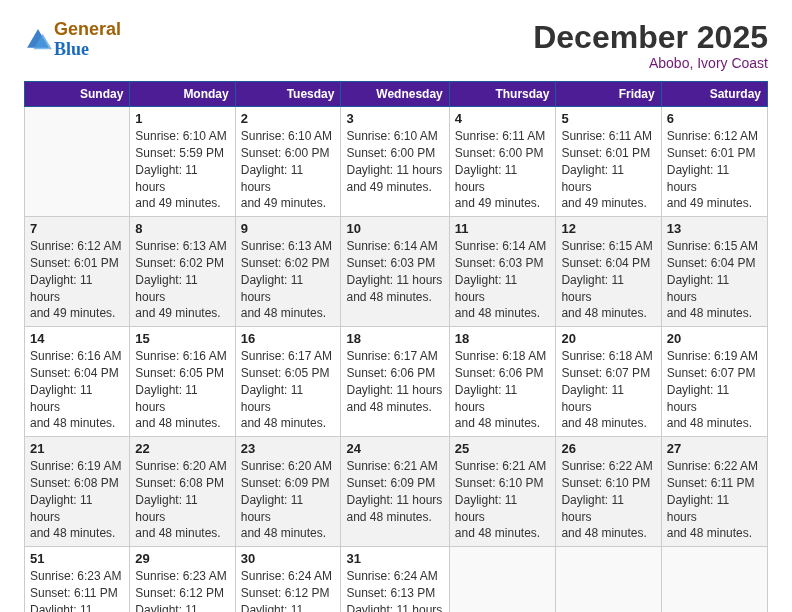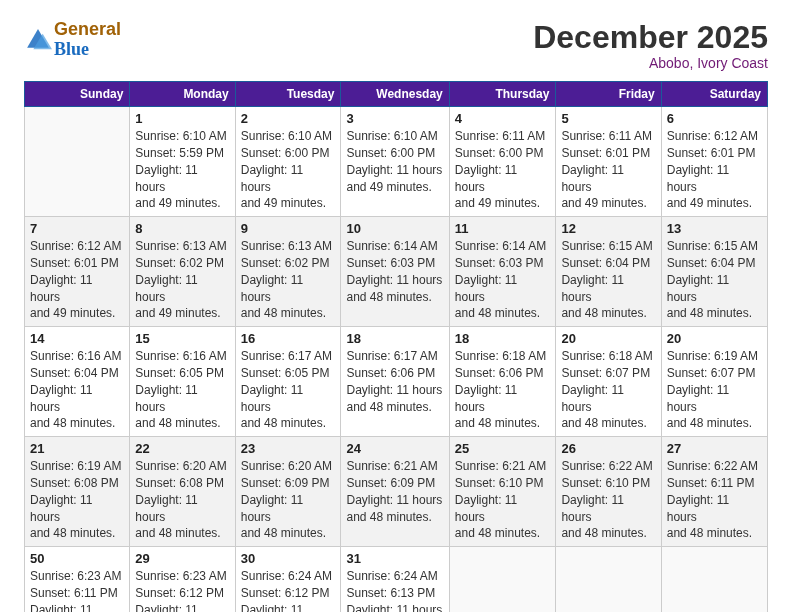--- a/index.html
+++ b/index.html
@@ -324,21 +324,21 @@
           <td>
             <span class="day-num">27</span>
             <div class="day-info" style="white-space: pre-line;">Sunrise: 6:22 AM
 Sunset: 6:11 PM
 Daylight: 11 hours
 and 48 minutes.</div>
           </td>
         </tr>
         <tr>
           <td>
-            <span class="day-num">50</span>
+            <span class="day-num">51</span>
             <div class="day-info" style="white-space: pre-line;">Sunrise: 6:23 AM
 Sunset: 6:11 PM
 Daylight: 11 hours
 and 48 minutes.</div>
           </td>
           <td>
             <span class="day-num">29</span>
             <div class="day-info" style="white-space: pre-line;">Sunrise: 6:23 AM
 Sunset: 6:12 PM
 Daylight: 11 hours

